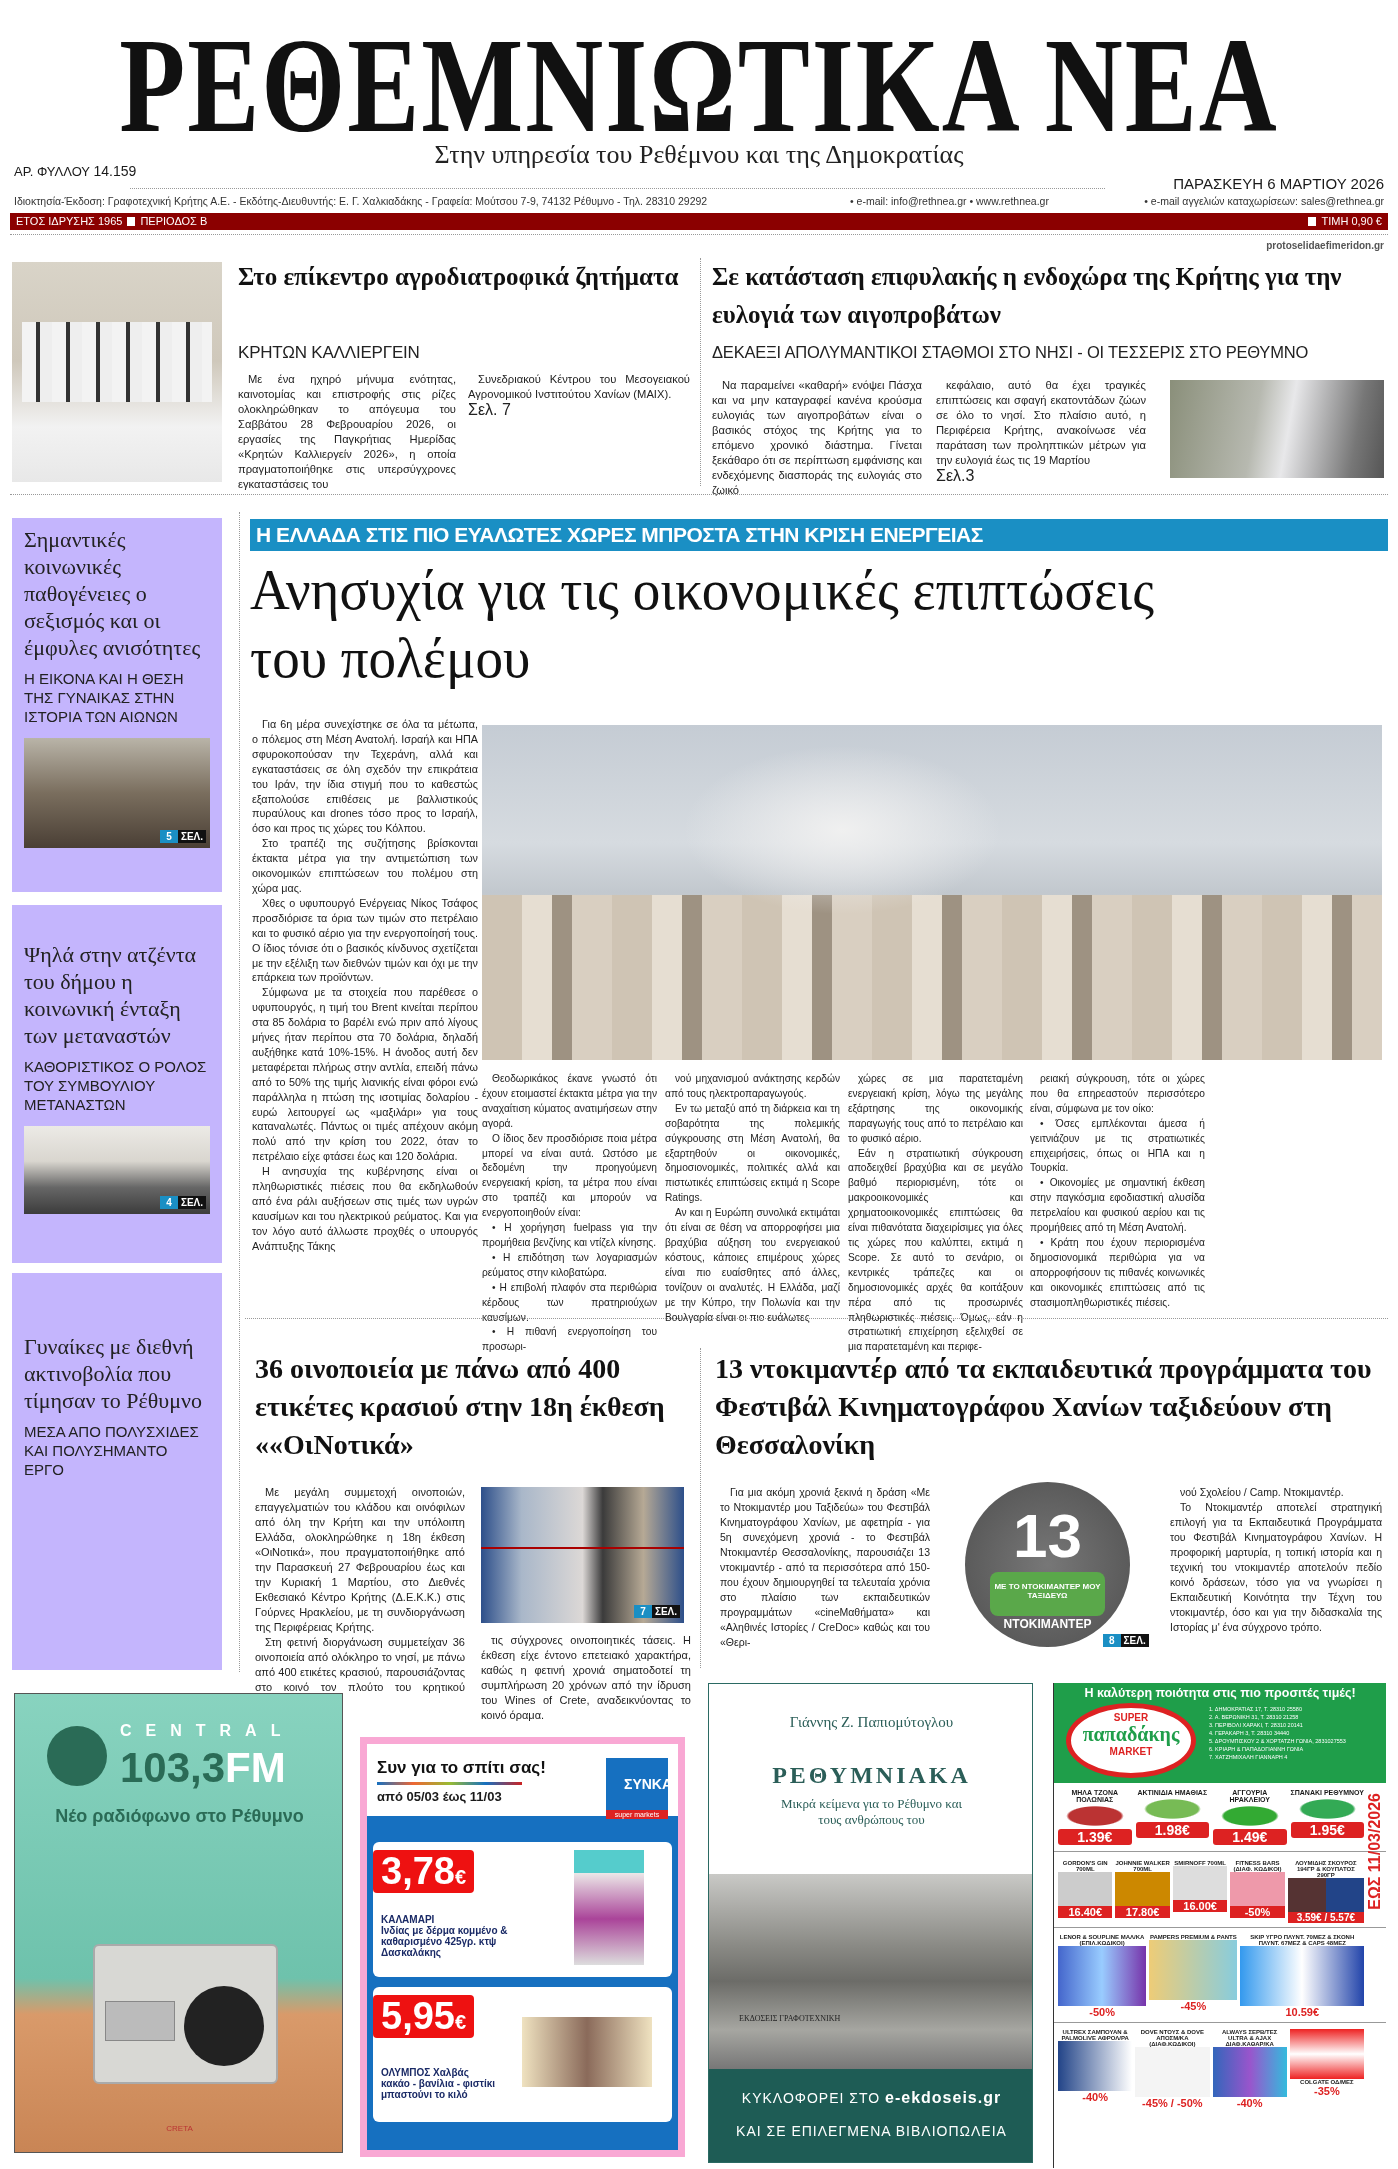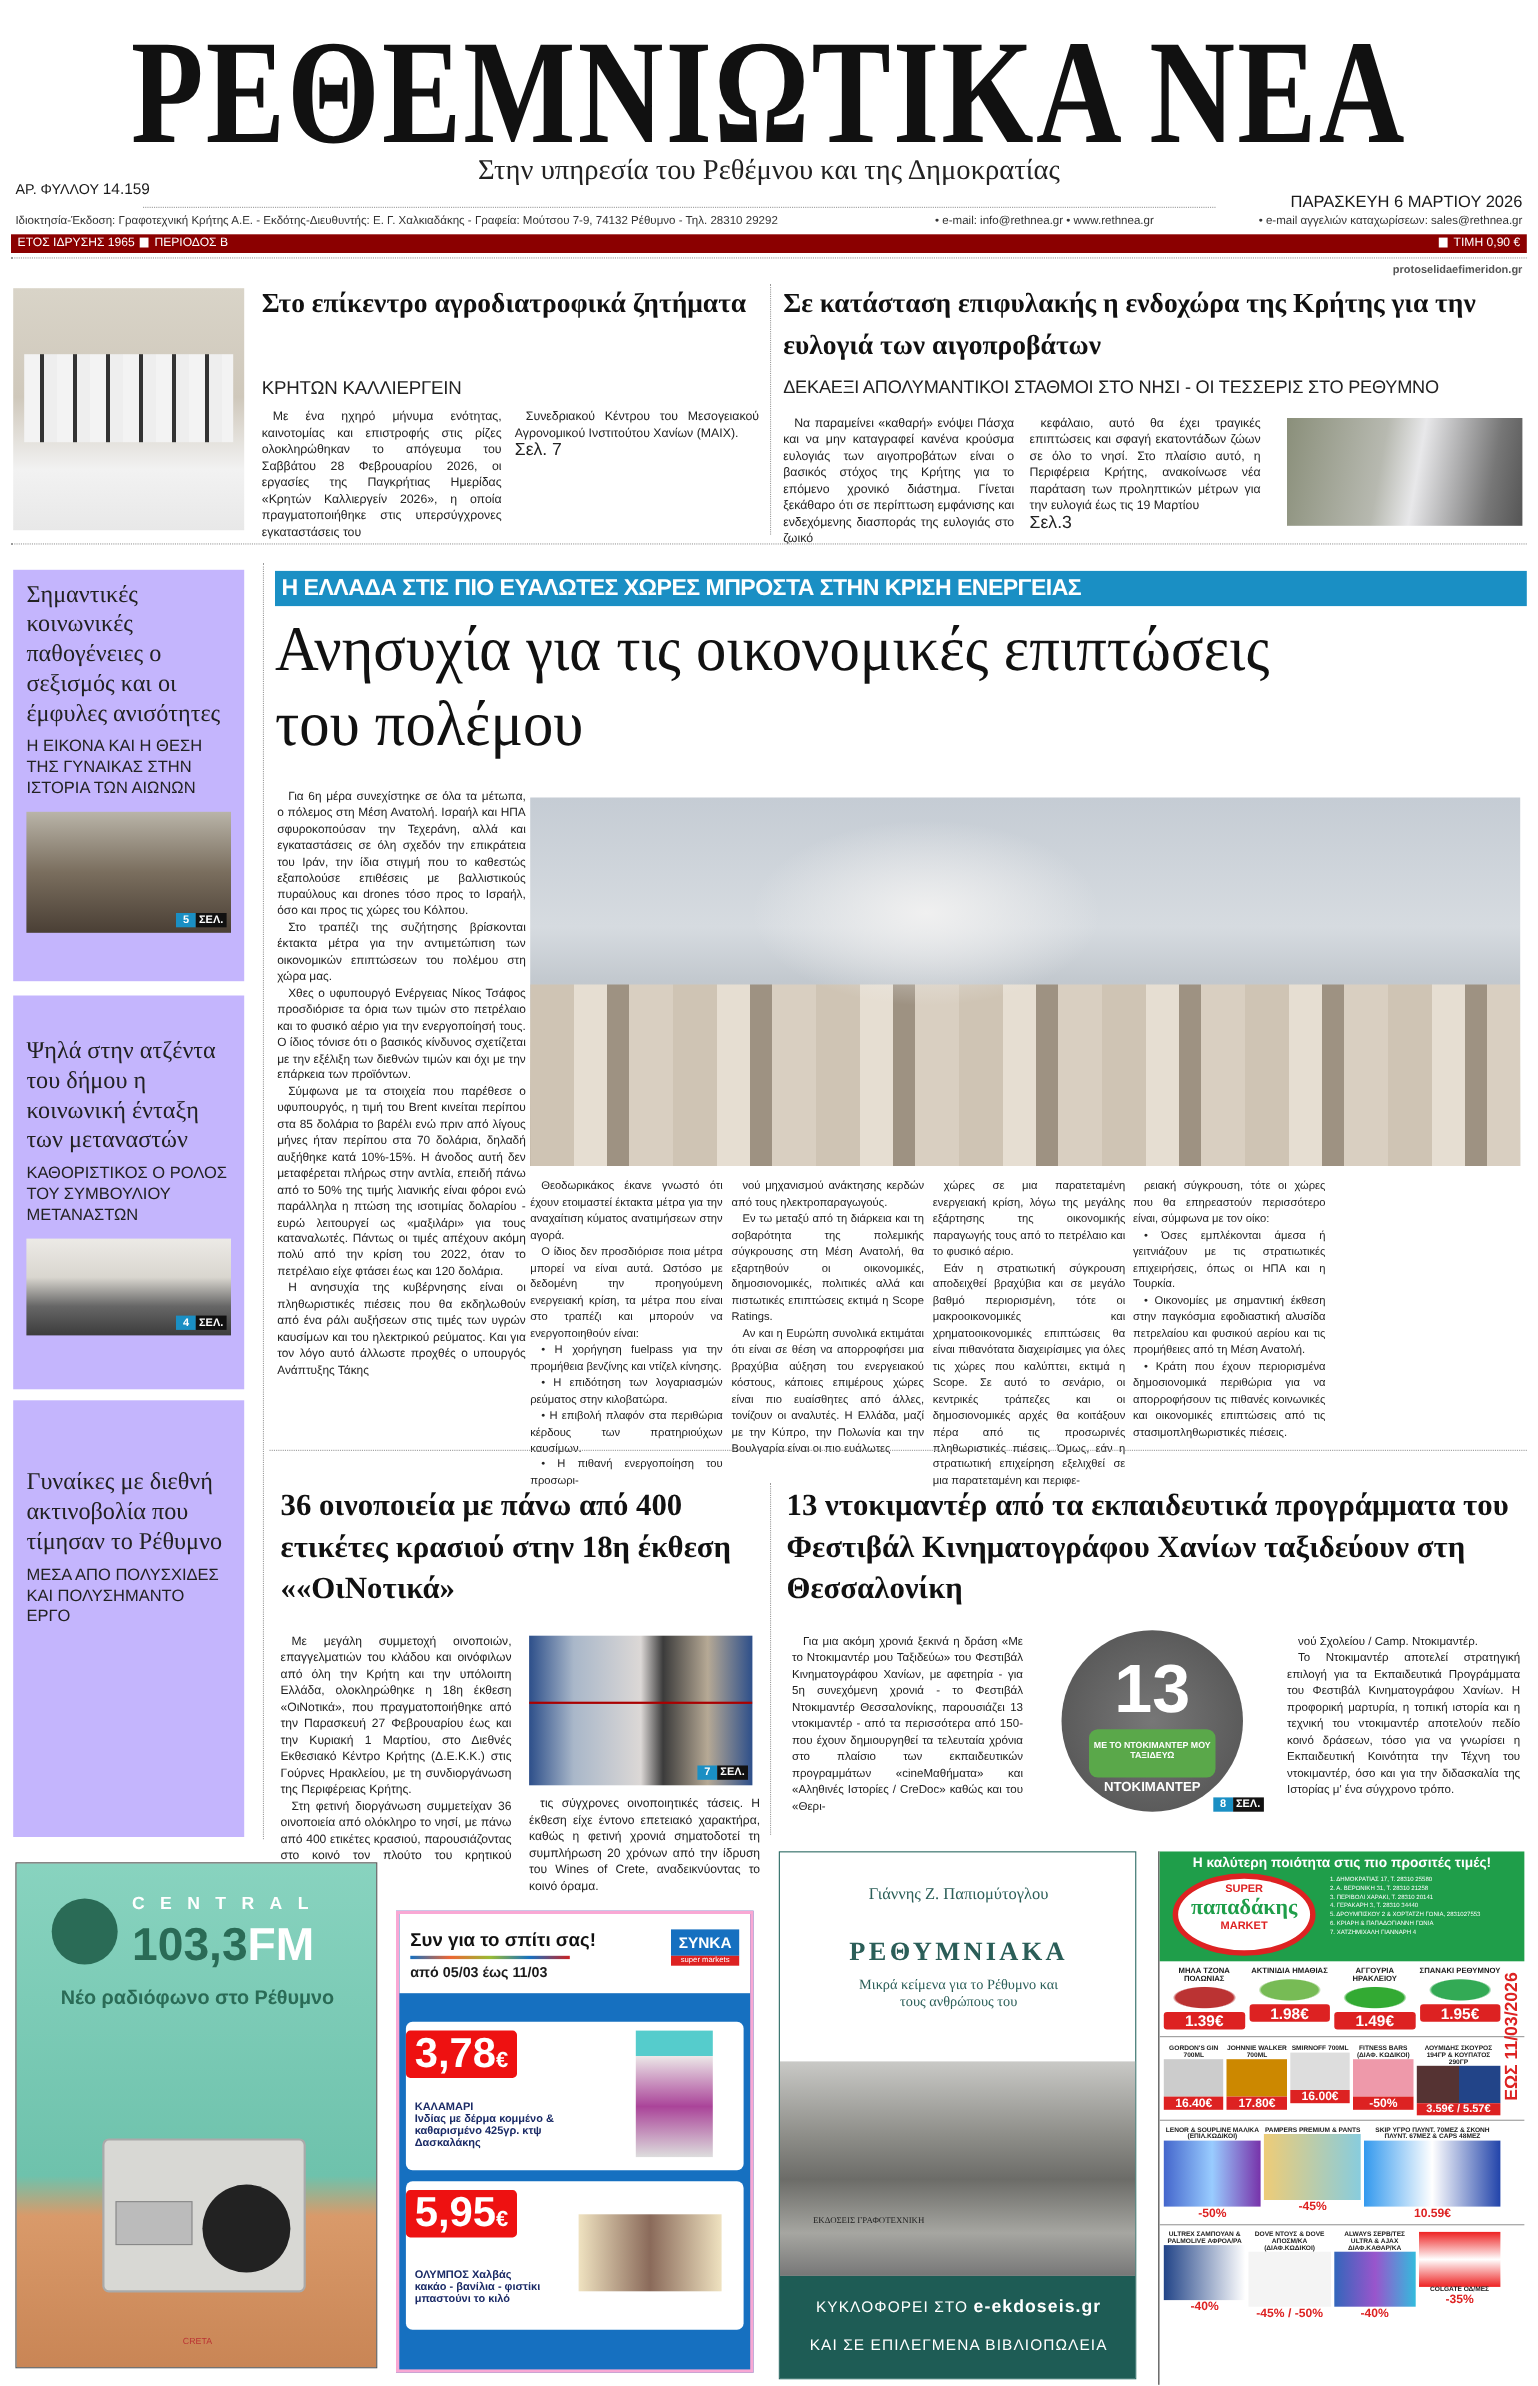--- a/index.html
+++ b/index.html
@@ -177,27 +177,27 @@
   <div style="position:absolute;left:105px;top:28px;font-size:16px;letter-spacing:14px;color:#fff;font-weight:bold">CENTRAL</div>
   <div style="position:absolute;left:105px;top:50px;font-size:42px;font-weight:bold;color:#2a6b56"><span>103,3</span><span style="color:#fff">FM</span></div>
   <div style="position:absolute;left:0;top:112px;width:329px;text-align:center;font-size:18px;font-weight:bold;color:#2a6b56">Νέο ραδιόφωνο στο Ρέθυμνο</div>
   <div style="position:absolute;left:78px;top:250px;width:185px;height:140px;background:#d8d8d4;border-radius:6px;border:2px solid #aaa">
     <div style="position:absolute;right:12px;top:40px;width:80px;height:80px;border-radius:50%;background:#222"></div>
     <div style="position:absolute;left:10px;top:55px;width:70px;height:40px;background:#bbb;border:1px solid #888"></div>
   </div>
   <div style="position:absolute;left:0;top:430px;width:329px;text-align:center;font-size:8px;color:#b33">CRETA</div>
 </div>
 
-<div class="abs ad" style="left:360px;top:1737px;width:325px;height:420px;background:#1670c0;border:3px solid #f9a8d4">
+<div class="abs ad" style="left:360px;top:1737px;width:325px;height:420px;background:#1670c0;border:7px solid #f9a8d4">
   <div style="background:#fff;height:72px;padding:14px 10px;position:relative">
     <div style="font-size:17px;font-weight:bold;color:#111">Συν για το σπίτι σας!</div>
     <div style="height:3px;width:145px;background:linear-gradient(90deg,#1670c0,#e63,#9b3,#1670c0,#c22);margin:4px 0"></div>
     <div style="font-size:13px;font-weight:bold">από 05/03 έως 11/03</div>
     <div style="position:absolute;right:10px;top:14px;width:62px;text-align:center">
-      <div style="background:#1670c0;color:#fff;font-weight:bold;font-size:14px;padding:4px">ΣYNKA</div>
+      <div style="background:#1670c0;color:#fff;font-weight:bold;font-size:14px;padding:18px">ΣYNKA</div>
       <div style="background:#d22;color:#fff;font-size:7px;padding:1px">super markets</div>
     </div>
   </div>
   <div style="margin:26px 6px 0;background:#fff;border-radius:6px;height:135px;position:relative">
     <div style="position:absolute;left:0;top:8px;background:#e11;color:#fff;font-weight:bold;font-size:38px;padding:0 8px;border-radius:4px"><span>3,78</span><span style="font-size:20px">€</span></div>
     <div style="position:absolute;left:8px;top:72px;width:160px;font-size:10px;font-weight:bold;color:#1a2a66">
         <div>ΚΑΛΑΜΑΡΙ</div>
         <div>Ινδίας με δέρμα κομμένο &amp; καθαρισμένο 425γρ. κτψ Δασκαλάκης</div>
       </div>
     <div style="position:absolute;right:28px;top:8px;width:70px;height:115px;background:linear-gradient(#5cc 0 20%,#ece8e8 20%,#a49 60%,#ddd)"></div>

